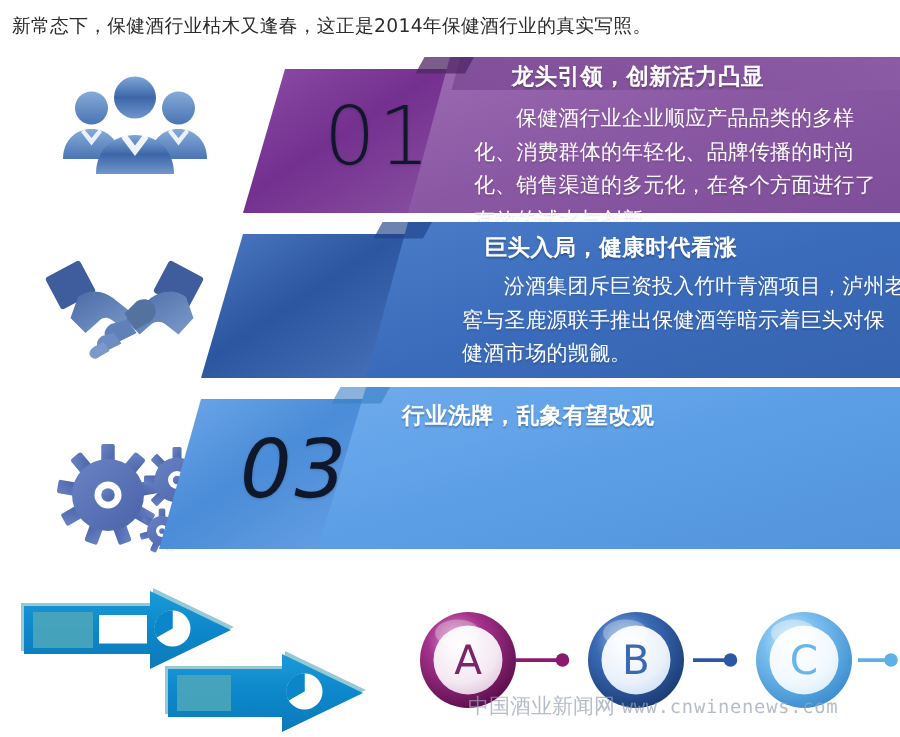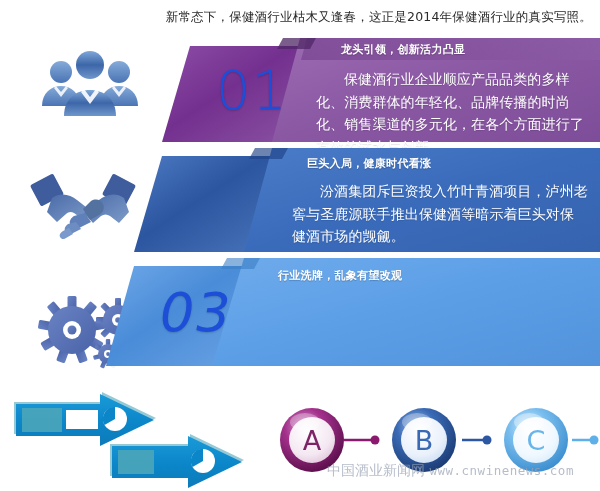--- a/index.html
+++ b/index.html
@@ -8,53 +8,52 @@
     background:#ffffff;
     font-family:"DejaVu Sans","Liberation Sans",sans-serif;
     overflow:hidden;position:relative;
   }
 
   
   #intro{
     position:absolute;left:8px;top:9px;width:584px;
     font-size:12.5px;color:#2b2b2b;letter-spacing:.2px;
     white-space:nowrap;
-    text-align:right;
   }
 
   
   #stage{position:absolute;left:0;top:38px;width:600px;height:345px;}
 
   
   .icon-slot{position:absolute;left:28px;width:130px;height:100px;}
   .icon-slot svg{display:block;}
 
   
   .row{position:absolute;left:0;width:600px;}
 
   
   .numblock{
     position:absolute;top:0;height:100%;
     color:#ffffff;
   }
   .numblock .num{
     position:absolute;
     font-size:54px;font-weight:300;
-    color:#1d4ed8;
+    color:#0f172a;
     letter-spacing:2px;
     line-height:1;
     font-family:"DejaVu Sans","Liberation Sans",sans-serif;
     text-shadow:0 1px 2px rgba(0,0,0,.18);
   }
 
   
   .panel{position:absolute;top:0;height:100%;}
   .panel-title{
     position:absolute;
-    font-size:11px;font-weight:bold;color:#ffffff;
+    font-size:15px;font-weight:bold;color:#ffffff;
     white-space:nowrap;letter-spacing:.3px;
     text-shadow:0 1px 1px rgba(0,0,0,.22);
   }
   .panel-body{
     position:absolute;
     font-size:14px;color:#ffffff;line-height:1.62;
     letter-spacing:.1px;
     text-shadow:0 1px 1px rgba(0,0,0,.14);
   }
   .panel-body p{margin:0;text-indent:2em;}
@@ -67,21 +66,21 @@
   .sphere-letter{
     position:absolute;
     font-size:27px;font-weight:400;
     font-family:"DejaVu Sans","Liberation Sans",sans-serif;
     text-align:center;width:60px;
     line-height:1;
   }
 
   
   #watermark{
-    position:absolute;left:327px;top:462px;
+    position:absolute;left:312px;top:462px;
     font-size:14px;color:#9aa3b4;opacity:.72;
     white-space:nowrap;letter-spacing:0px;
     font-family:"DejaVu Sans","Liberation Sans",sans-serif;
     text-align:right;
   }
   #watermark .wm-url{
     font-family:"DejaVu Sans Mono","Liberation Mono",monospace;
     font-size:12.5px;letter-spacing:.5px;
   }
 </style>
@@ -264,21 +263,21 @@
           <stop offset="0%" stop-color="#4a7cc8"></stop>
           <stop offset="50%" stop-color="#3a6bbb"></stop>
           <stop offset="100%" stop-color="#3663ae"></stop>
         </linearGradient>
       </defs>
       <polygon points="162,8 282,8 254,104 134,104" fill="url(#blk2)"></polygon>
       <polygon points="272,0 600,0 600,104 244,104" fill="url(#pnl2)"></polygon>
       <polygon points="255,0 288,0 282,11 249,11" fill="#1f4287" opacity=".65"></polygon>
       <polygon points="141,104 600,104 600,110 139,110" fill="#ffffff" opacity=".92"></polygon>
     </svg>
-    <div class="panel" style="left:0;width:484px;">
+    <div class="panel" style="left:16px;width:484px;">
       <div class="panel-title" style="left:307px;top:8px;">巨头入局，健康时代看涨</div>
       <div class="panel-body" style="left:292px;top:32px;width:296px;">
         <p>汾酒集团斥巨资投入竹叶青酒项目，泸州老窖与圣鹿源联手推出保健酒等暗示着巨头对保健酒市场的觊觎。</p>
       </div>
     </div>
   </div>
 
   <div class="row" style="top:220px;height:116px;">
     <svg width="600" height="116" viewBox="0 0 600 116" style="position:absolute;left:0;top:0;">
       <defs>
@@ -294,21 +293,21 @@
         </linearGradient>
       </defs>
       <polygon points="134,8 254,8 226,108 106,108" fill="url(#blk3)"></polygon>
       <polygon points="244,0 600,0 600,108 212,108" fill="url(#pnl3)"></polygon>
       <polygon points="227,0 260,0 254,11 221,11" fill="#3a7ec4" opacity=".6"></polygon>
       <polygon points="112,108 600,108 600,114 110,114" fill="#ffffff" opacity=".92"></polygon>
     </svg>
     <div class="numblock" style="left:0;width:280px;">
       <span class="num" style="left:160px;top:28px;font-style:italic;">03</span>
     </div>
-    <div class="panel" style="left:14px;width:573px;">
+    <div class="panel" style="left:4px;width:573px;">
       <div class="panel-title" style="left:264px;top:10px;">行业洗牌，乱象有望改观</div>
     </div>
   </div>
 
 </div>
 
 <div id="arrows">
   <svg width="250" height="96" viewBox="0 0 250 96">
     <defs>
       <linearGradient id="arrBody" x1="0" y1="0" x2="0" y2="1">

